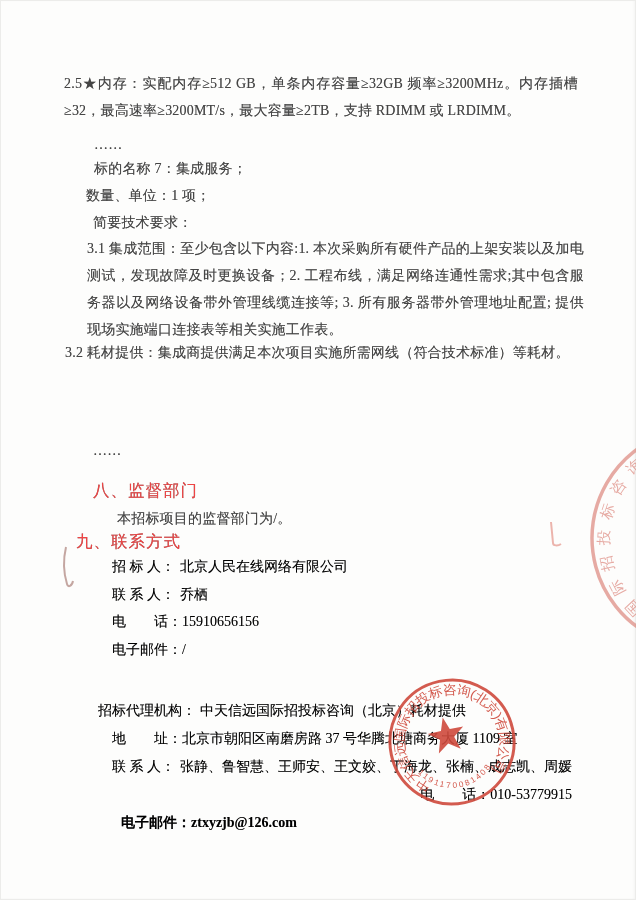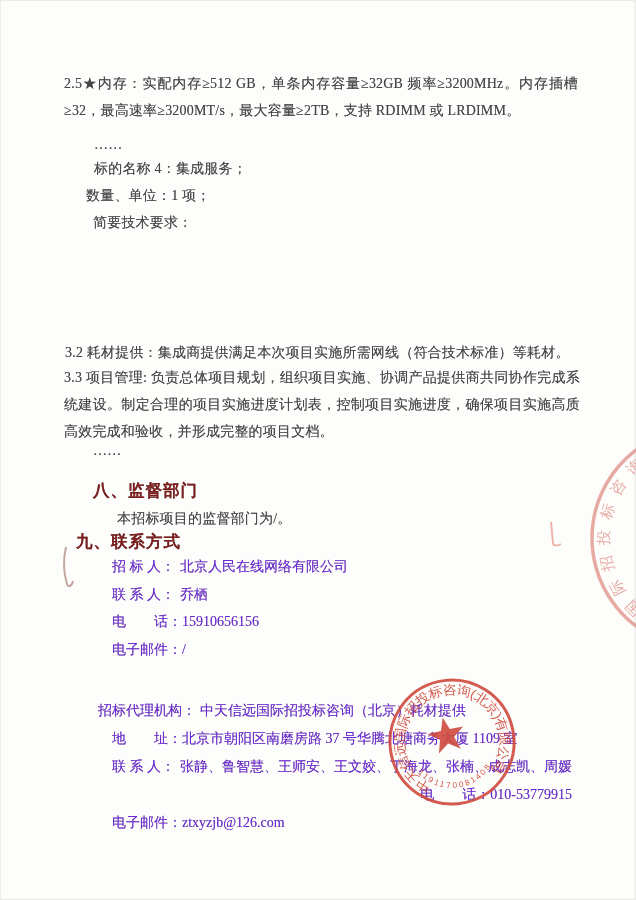--- a/index.html
+++ b/index.html
@@ -3,65 +3,65 @@
 <meta charset="utf-8">
 <style>
   html,body{margin:0;padding:0;}
   body{width:636px;height:900px;background:#f4f4f2;font-family:"Liberation Serif","DejaVu Serif",serif;}
   .page{position:relative;width:636px;height:900px;background:#fdfdfc;overflow:hidden;
         box-shadow:inset 0 0 0 1px #ececea, inset -2px 0 3px rgba(0,0,0,0.04), inset 0 -1px 2px rgba(0,0,0,0.03);}
   .doc{position:absolute;inset:0;}
   .bline{position:absolute;margin:0;font-size:14px;line-height:27px;color:#454545;
          text-align:justify;letter-spacing:0.2px;text-shadow:0 0 0.6px rgba(70,70,70,0.55);}
   .single{text-align:left;}
-  .h-num{position:absolute;margin:0;font-size:16.5px;line-height:24px;font-weight:bold;color:#7f1d1d;
+  .h-num{position:absolute;margin:0;font-size:16.5px;line-height:24px;font-weight:normal;color:#ef4444;
          letter-spacing:1px;text-shadow:0 0 0.5px rgba(30,30,30,0.6);}
   .cblock{position:absolute;margin:0;}
-  .crow{font-size:14px;color:#6d28d9;white-space:nowrap;text-shadow:0 0 0.6px rgba(70,70,70,0.5);}
+  .crow{font-size:14px;color:#000000;white-space:nowrap;text-shadow:0 0 0.6px rgba(70,70,70,0.5);}
   .t-rows .crow{line-height:27.5px;}
   .a-rows .crow{line-height:28px;}
   .clabel{display:inline-block;min-width:68px;}
   .clabel.natural{min-width:0;margin-right:4px;}
   .seal{position:absolute;filter:blur(0.4px);opacity:0.9;pointer-events:none;}
   .seal.edge{opacity:0.55;filter:blur(0.6px);}
   .seal text{font-family:"Liberation Sans","DejaVu Sans",sans-serif;}
   .marks{position:absolute;inset:0;pointer-events:none;}
 </style>
 </head>
 <body>
 
 <div class="page">
   <main class="doc">
 
     <p class="bline" style="left:64px;top:70px;width:514px;">2.5★内存：实配内存≥512 GB，单条内存容量≥32GB 频率≥3200MHz。内存插槽≥32，最高速率≥3200MT/s，最大容量≥2TB，支持 RDIMM 或 LRDIMM。</p>
     <p class="bline single" style="left:94px;top:131px;">……</p>
-    <p class="bline single" style="left:94px;top:155px;">标的名称 4：集成服务；</p>
+    <p class="bline single" style="left:94px;top:155px;">标的名称 7：集成服务；</p>
     <p class="bline single" style="left:86px;top:182px;">数量、单位：1 项；</p>
     <p class="bline single" style="left:93px;top:209px;">简要技术要求：</p>
+    <p class="bline" style="left:87px;top:235px;width:497px;">3.1 集成范围：至少包含以下内容:1. 本次采购所有硬件产品的上架安装以及加电测试，发现故障及时更换设备；2. 工程布线，满足网络连通性需求;其中包含服务器以及网络设备带外管理线缆连接等; 3. 所有服务器带外管理地址配置; 提供现场实施端口连接表等相关实施工作表。</p>
     <p class="bline single" style="left:65px;top:339px;">3.2 耗材提供：集成商提供满足本次项目实施所需网线（符合技术标准）等耗材。</p>
-    <p class="bline" style="left:64px;top:364px;width:516px;">3.3 项目管理: 负责总体项目规划，组织项目实施、协调产品提供商共同协作完成系统建设。制定合理的项目实施进度计划表，控制项目实施进度，确保项目实施高质高效完成和验收，并形成完整的项目文档。</p>
     <p class="bline single" style="left:93px;top:437px;">……</p>
 
     <h2 class="h-num" style="left:93px;top:479px;">八、监督部门</h2>
     <p class="bline single" style="left:117px;top:505px;">本招标项目的监督部门为/。</p>
     <h2 class="h-num" style="left:76px;top:530px;">九、联系方式</h2>
 
     <div class="cblock t-rows" style="left:112px;top:553px;">
       <div class="crow"><span class="clabel">招 标 人：</span><span>北京人民在线网络有限公司</span></div>
       <div class="crow"><span class="clabel">联 系 人：</span><span>乔栖</span></div>
       <div class="crow"><span class="clabel">电　　话：</span><span>15910656156</span></div>
       <div class="crow"><span class="clabel">电子邮件：</span><span>/</span></div>
     </div>
 
     <div class="cblock a-rows" style="left:98px;top:697px;">
       <div class="crow"><span class="clabel natural">招标代理机构：</span><span>中天信远国际招投标咨询（北京）耗材提供</span></div>
       <div class="crow" style="margin-left:14px;"><span class="clabel">地　　址：</span><span>北京市朝阳区南磨房路 37 号华腾北塘商务大厦 1109 室</span></div>
       <div class="crow" style="margin-left:14px;"><span class="clabel">联 系 人：</span><span>张静、鲁智慧、王师安、王文姣、丁海龙、张楠、成志凯、周媛</span></div>
       <div class="crow" style="margin-left:16px;text-align:right;"><span class="clabel">电　　话：</span><span>010-53779915</span></div>
-      <div class="crow" style="margin-left:14px;"><span class="clabel">电子邮件：</span><span>ztxyzjb@126.com</span></div>
+      <div class="crow" style="margin-left:23px;font-weight:bold;"><span class="clabel">电子邮件：</span><span>ztxyzjb@126.com</span></div>
     </div>
 
     <svg class="seal" style="left:382px;top:672px;" width="140" height="140" viewBox="-70 -70 140 140">
       <defs>
         <path id="sealArc" d="M -29.6 37.8 A 48 48 0 0 1 -35.1 -32.7 A 48 48 0 0 1 35.7 -32.1 A 48 48 0 0 1 29.6 37.8" fill="none"></path>
         <path id="sealCode" d="M -39.8 23 A 46 46 0 0 0 39.8 23" fill="none"></path>
       </defs>
       <g transform="rotate(-12)">
         <circle r="62" fill="none" stroke-width="3" stroke="#cf4a3d"></circle>
         <text font-size="13" letter-spacing="-0.6" fill="#cf4a3d">

